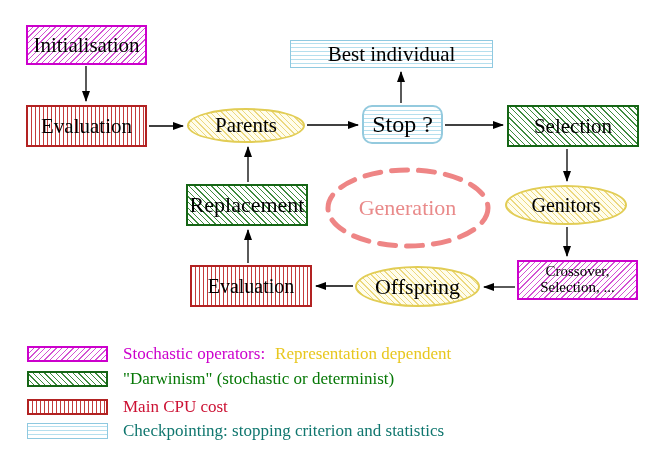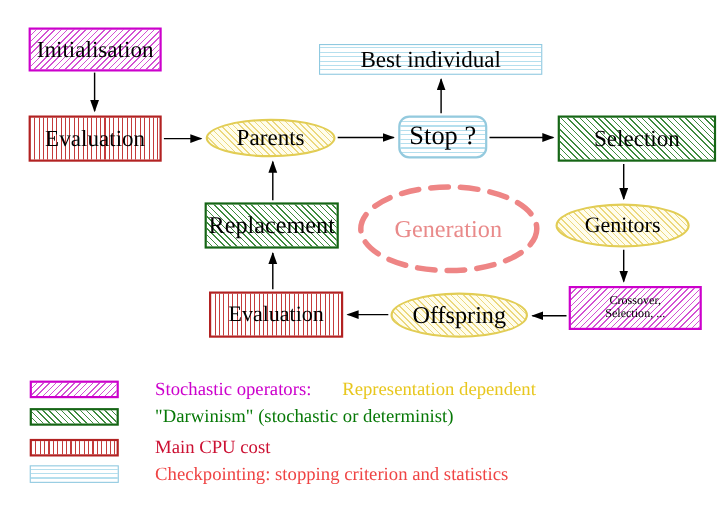--- a/index.html
+++ b/index.html
@@ -23,49 +23,49 @@
   .hatch-green{background-image:repeating-linear-gradient(45deg,#ffffff 0px,#ffffff 3px,#3e8b3e 3px,#3e8b3e 4px);}
   .stripe-red{background-image:repeating-linear-gradient(90deg,#ffffff 0px,#ffffff 3px,#c43b3b 3px,#c43b3b 4px);}
   .stripe-cyan{background-image:repeating-linear-gradient(0deg,#ffffff 0px,#ffffff 3px,#b5dfee 3px,#b5dfee 4px);}
   .hatch-yellow{background-image:repeating-linear-gradient(45deg,#fffdec 0px,#fffdec 3px,#ecd87e 3px,#ecd87e 4px);}
 
   
   #initialisation{left:26px;top:25px;width:121px;height:40px;border:2px solid #cc00cc;font-size:21px;justify-content:center;}
   #evaluation-top{left:26px;top:105px;width:121px;height:42px;border:2px solid #b22222;font-size:21px;}
   #best-individual{left:290px;top:40px;width:203px;height:28px;border:1px solid #8fc9e0;font-size:21px;text-align:center;}
   #stop{left:362px;top:105px;width:81px;height:39px;border:2px solid #94cade;border-radius:10px;font-size:24px;}
-  #selection{left:507px;top:105px;width:144px;height:42px;border:2px solid #156515;font-size:21px;font-family:Liberation Serif, serif;}
+  #selection{left:507px;top:105px;width:132px;height:42px;border:2px solid #156515;font-size:21px;font-family:Liberation Serif, serif;}
   #replacement{left:186px;top:184px;width:122px;height:42px;border:2px solid #156515;font-size:22px;}
   #evaluation-bottom{left:190px;top:265px;width:122px;height:42px;border:2px solid #b22222;font-size:20px;}
-  #crossover{left:517px;top:260px;width:121px;height:40px;border:2px solid #cc00cc;font-size:11px;flex-direction:column;}
+  #crossover{left:517px;top:260px;width:121px;height:40px;border:2px solid #cc00cc;font-size:15px;flex-direction:column;}
 
   
   .ellipse{border-radius:50%;}
   #parents{left:187px;top:108px;width:118px;height:35px;border:2px solid #e2cd55;font-size:21px;font-family:Liberation Serif, serif;}
   #genitors{left:505px;top:185px;width:122px;height:40px;border:2px solid #e2cd55;font-size:20px;}
   #offspring{left:355px;top:266px;width:125px;height:41px;border:2px solid #e2cd55;font-size:22px;}
   #generation-label{left:325px;top:168px;width:165px;height:80px;color:#e98a8a;font-size:22px;}
 
   
   #overlay{position:absolute;left:0;top:0;width:662px;height:471px;pointer-events:none;}
 
   
-  .legend-row{position:absolute;left:27px;display:flex;align-items:center;height:16px;gap:18px;}
+  .legend-row{position:absolute;left:27px;display:flex;align-items:center;height:16px;}
   .swatch{display:inline-block;box-sizing:border-box;width:81px;height:16px;}
   .sw-magenta{border:2px solid #cc00cc;}
   .sw-green{border:2px solid #156515;}
   .sw-red{border:2px solid #b22222;}
   .sw-cyan{border:1px solid #8fc9e0;}
   .lg-text{font-size:17px;white-space:pre;line-height:16px;}
   .lg-first{margin-left:15px;}
   .lg-magenta{color:#cc00cc;}
   .lg-gold{color:#e8c71e;margin-left:10px;}
   .lg-green{color:#067806;}
   .lg-red{color:#cc1133;}
-  .lg-blue{color:#ef4444;}
+  .lg-blue{color:#0f766e;}
 </style>
 </head>
 <body>
 
 <div id="canvas">
 
   <svg id="overlay" viewBox="0 0 662 471" xmlns="http://www.w3.org/2000/svg">
     <defs>
       <marker id="ah" markerWidth="12" markerHeight="10" refX="10" refY="4" orient="auto" markerUnits="userSpaceOnUse">
         <path d="M0,0 L11,4 L0,8 z" fill="#000"></path>

